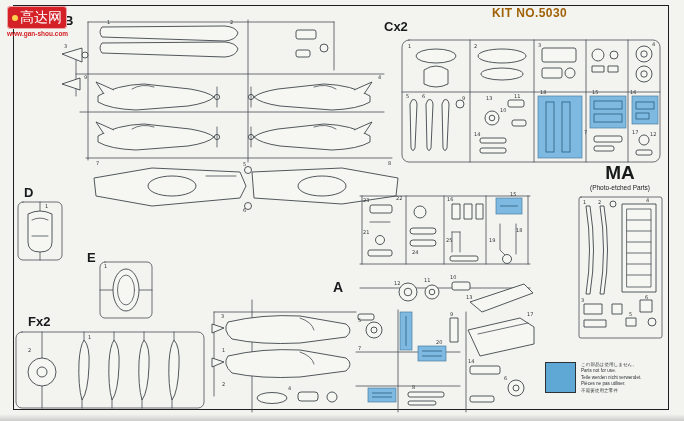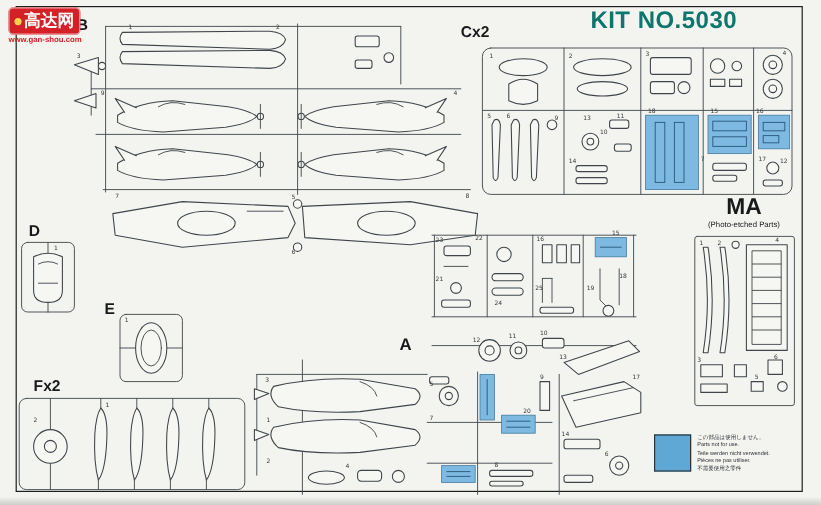--- a/index.html
+++ b/index.html
@@ -9,28 +9,28 @@
     font-family:"Liberation Sans", sans-serif;
   }
   .frame{position:absolute;left:13px;top:5px;width:656px;height:405px;
     border:1.5px solid #1c1e20;box-sizing:border-box;pointer-events:none}
   .art{position:absolute;left:0;top:0}
   .ln{stroke:#474d53;stroke-width:.8;fill:none;stroke-linecap:round;stroke-linejoin:round}
   .pt{stroke:#3f454b;stroke-width:.9;fill:#f6f7f2;stroke-linejoin:round}
   .hl{fill:#7db9e0;stroke:#4a7ea2;stroke-width:.7}
   .hlp{stroke:#2d5d80;stroke-width:.8;fill:none}
   .pn{fill:#34383b;stroke:none;font-family:"DejaVu Sans",sans-serif;font-size:5px}
-  .kitno{position:absolute;left:492px;top:6px;font-size:20px;font-weight:bold;
-    letter-spacing:.4px;color:#0f766e;white-space:nowrap}
+  .kitno{position:absolute;left:492px;top:6px;font-size:12px;font-weight:bold;
+    letter-spacing:.4px;color:#a16207;white-space:nowrap}
   .sprue-label{position:absolute;font-weight:bold;color:#17191b;font-size:13px;line-height:1}
   .ma-block{position:absolute;left:575px;top:163px;width:90px;text-align:center;color:#17191b}
   .ma-title{font-size:19px;font-weight:bold;line-height:1.1}
   .ma-sub{font-size:6.5px;line-height:1.2}
   .wm{position:absolute;left:7px;top:6px;width:60px;z-index:5}
-  .wm-logo{background:#d42027;border-radius:4px;color:#fff;font-weight:bold;
+  .wm-logo{background:#d42027;border-radius:4px;color:#fff;font-weight:normal;
     font-size:14px;text-align:center;padding:4px 0 5px;line-height:1;
     box-shadow:0 0 0 1px rgba(255,255,255,.6) inset}
   .wm-mascot{display:inline-block;width:6px;height:6px;background:#ffd34d;
     border-radius:50%;margin-right:2px;vertical-align:middle}
   .wm-url{color:#d42027;font-size:6.5px;font-weight:bold;text-align:center;margin-top:1px;white-space:nowrap}
   .legend{position:absolute;left:545px;top:362px;display:flex;gap:5px;align-items:flex-start}
   .legend-square{width:29px;height:29px;background:#5fa8d6;border:1px solid #2d3236;flex:none}
   .legend-text{color:#2f3337}
   .legend-text div{font-size:4.6px;line-height:6.4px;white-space:nowrap}
   .scan-shadow{position:absolute;left:0;right:0;bottom:0;height:7px;

